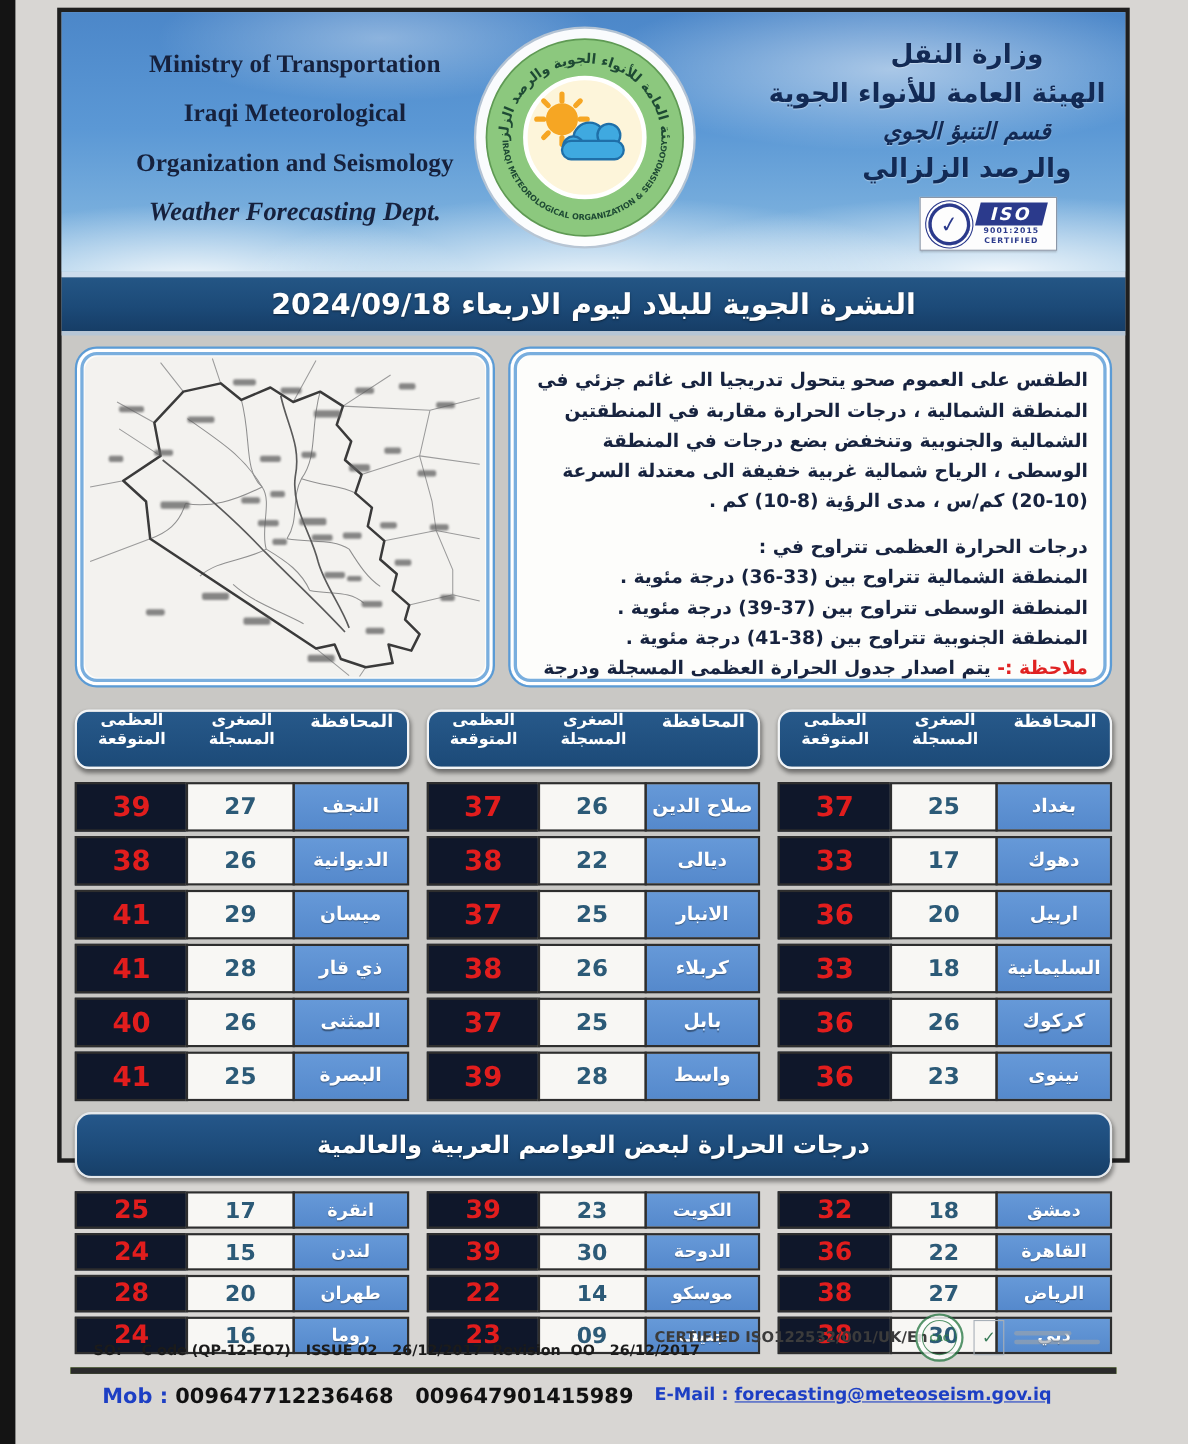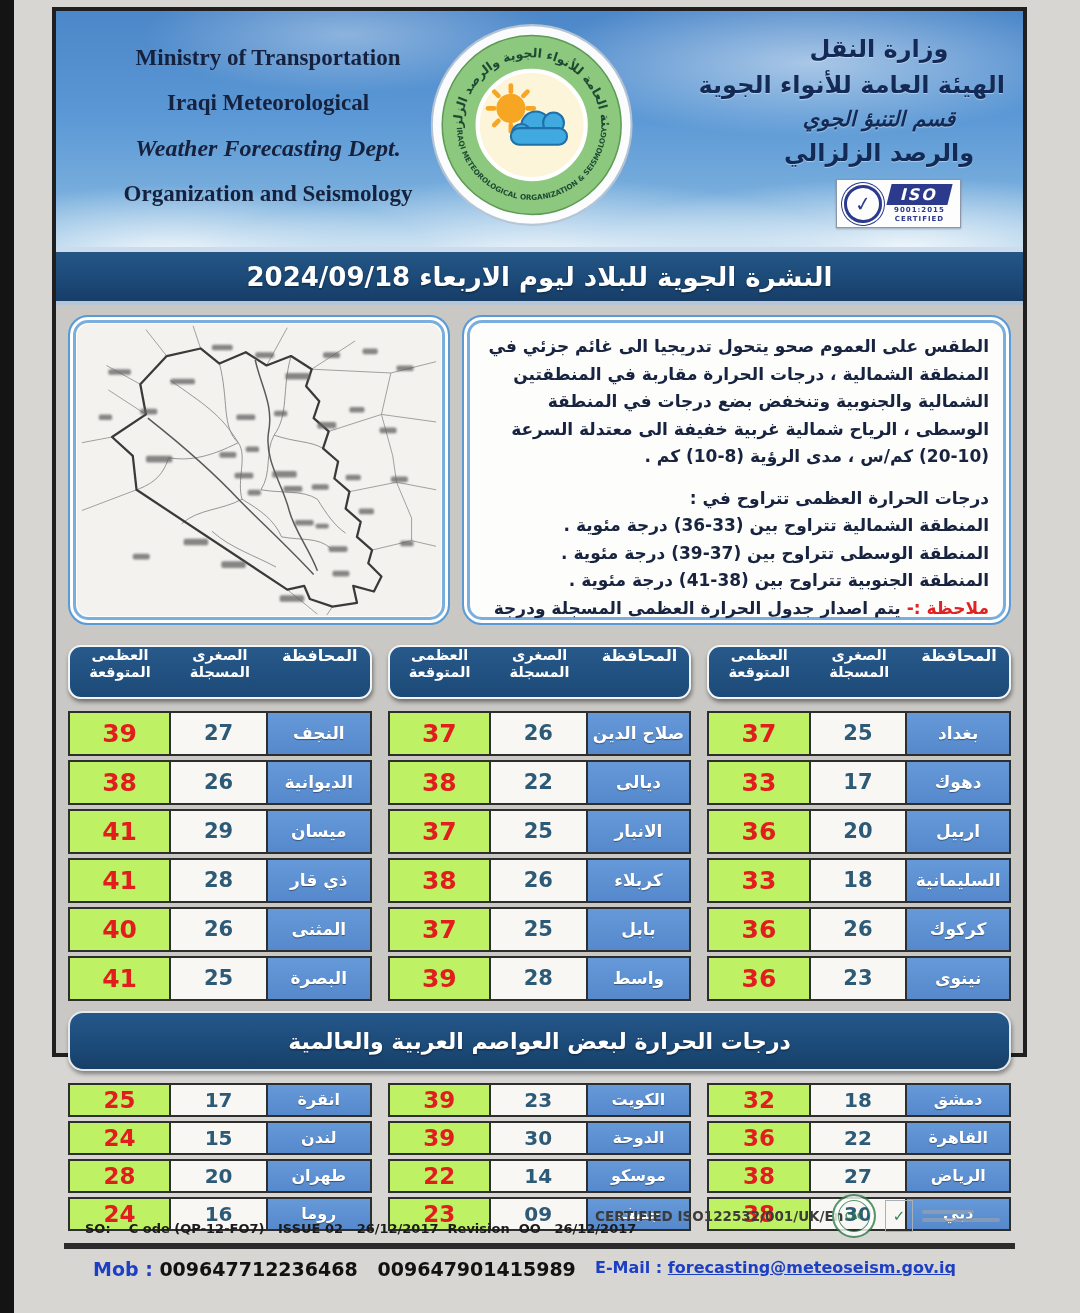--- a/index.html
+++ b/index.html
@@ -97,21 +97,21 @@
   .ttable{flex:0 0 auto;display:flex;gap:16px;padding:10px 12px 4px;}
   .tgroup{flex:1;display:flex;flex-direction:column;gap:4px;}
   .trow{display:flex;}
   .cell{
     box-sizing:border-box;border:2px solid #2e2e2e;text-align:center;
     font-weight:bold;display:block;
   }
   .cell + .cell{margin-left:-2px;}
   .gov .cell{height:45px;line-height:41px;}
   .cap .cell{height:34px;line-height:30px;}
-  .cell.max{flex:0 0 34%;background:#bef264;color:#e11d1d;font-size:25px;}
+  .cell.max{flex:0 0 34%;background:#0f172a;color:#e11d1d;font-size:25px;}
   .cell.min{flex:0 0 32.5%;background:#f8f7f4;color:#2c5a77;font-size:21px;}
   .cell.city{
     flex:1 1 auto;background:linear-gradient(180deg,#6699d8,#5589cc);color:#fff;font-size:17px;
     text-shadow:0 1px 1px rgba(0,0,0,.4);direction:rtl;
   }
   .cap .cell.max{font-size:23px;}
   .cap .cell.min{font-size:20px;}
   .cap .cell.city{font-size:16px;}
 
   
@@ -154,22 +154,22 @@
 </head>
 <body>
 
 <div class="page">
 <div class="doc">
 
   <div class="sky">
     <div class="eng-block">
       <div class="l">Ministry of Transportation</div>
       <div class="l">Iraqi Meteorological</div>
+      <div class="l">Organization and Seismology</div>
       <div class="l it">Weather Forecasting Dept.</div>
-      <div class="l">Organization and Seismology</div>
     </div>
 
     <svg class="logo" viewBox="0 0 200 200">
       <defs>
         <path id="arcTop" d="M 33,102 A 67,67 0 0 1 167,102"></path>
         <path id="arcBot" d="M 28,100 A 72,72 0 0 0 172,100"></path>
       </defs>
       <circle cx="100" cy="100" r="96" fill="#ffffff" stroke="#b7c5d4" stroke-width="2" opacity="0.97"></circle>
       <circle cx="100" cy="100" r="86" fill="#8cc87e" stroke="#5f9a54" stroke-width="1.5"></circle>
       <circle cx="100" cy="100" r="52" fill="#fdf5da" stroke="#ffffff" stroke-width="4"></circle>

